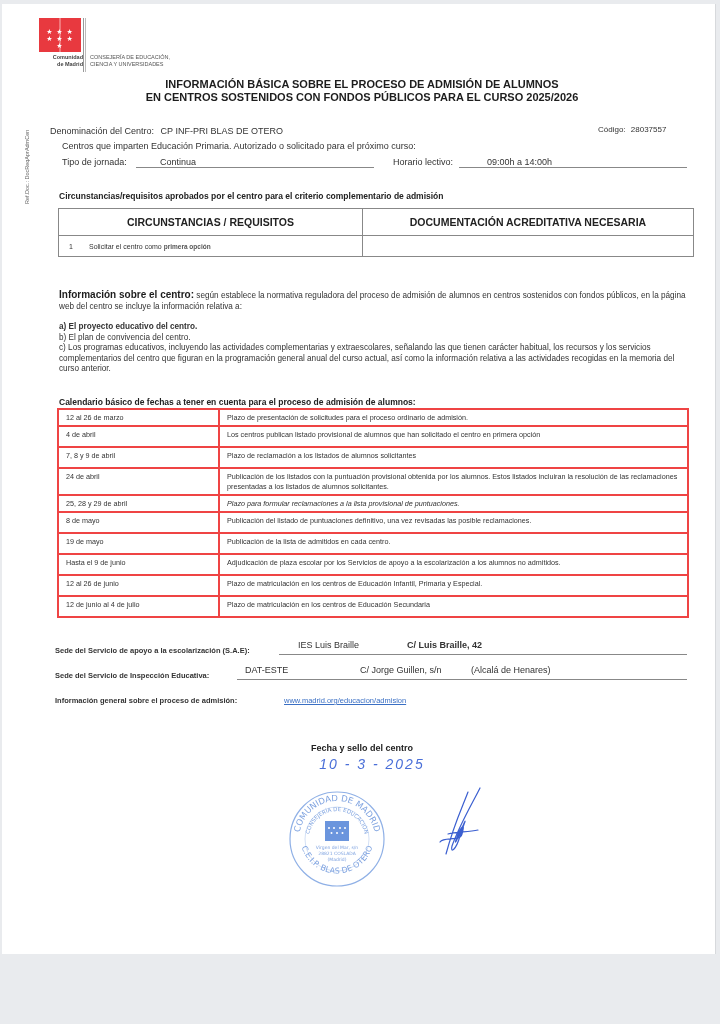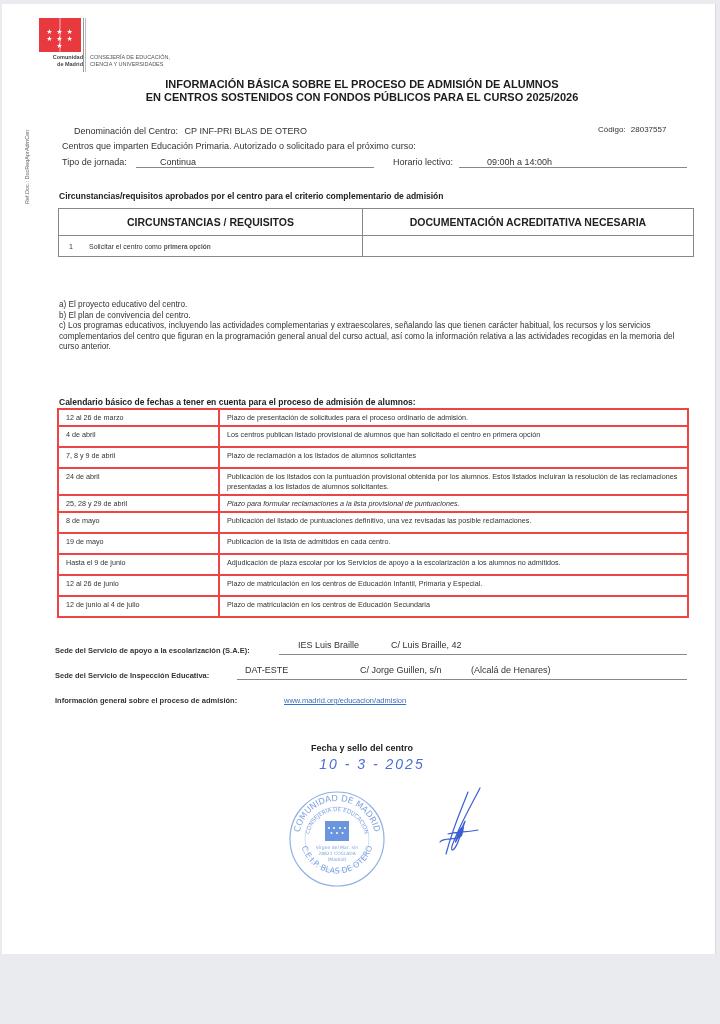--- a/index.html
+++ b/index.html
@@ -78,21 +78,21 @@
 
   <div class="abs title">
     <div>INFORMACIÓN BÁSICA SOBRE EL PROCESO DE ADMISIÓN DE ALUMNOS</div>
     <div>EN CENTROS SOSTENIDOS CON FONDOS PÚBLICOS PARA EL CURSO  2025/2026</div>
   </div>
 
   <div class="abs refdoc">
     <span>Ref.Doc.: DocReqAprAdmCen</span>
   </div>
 
-  <div class="abs f" style="left:72px; top:122px;">
+  <div class="abs f" style="left:48px; top:122px;">
     <span>Denominación del Centro:</span>
     <span style="margin-left:4px;">CP INF-PRI BLAS DE OTERO</span>
   </div>
   <div class="abs f" style="left:596px; top:121px; font-size:8px;">
     <span>Código:</span>
     <span style="margin-left:3px;">28037557</span>
   </div>
   <div class="abs f" style="left:60px; top:137px;">Centros que imparten Educación Primaria. Autorizado o solicitado para el próximo curso:</div>
 
   <div class="abs f" style="left:60px; top:153px;">Tipo de jornada:</div>
@@ -110,21 +110,22 @@
     <tr>
       <td>
         <span class="num">1</span><span>Solicitar el centro como </span><span class="smudge">primera opción</span>
       </td>
       <td></td>
     </tr>
   </tbody>
     </table>
 
   <div class="abs info">
-    <p style="margin-top:10px;">a) El proyecto educativo del centro.</p>
+    <p><b>Información sobre el centro:</b><span> según establece la normativa reguladora del proceso de admisión de alumnos en centros sostenidos con fondos públicos, en la página web del centro se incluye la información relativa a:</span></p>
+    <p style="margin-top:10px;font-weight:bold;">a) El proyecto educativo del centro.</p>
     <p>b) El plan de convivencia  del centro.</p>
     <p>c) Los programas educativos, incluyendo las actividades complementarias y extraescolares, señalando las que tienen carácter habitual, los recursos y los servicios complementarios del centro que figuran en la programación general anual del curso actual, así como la información relativa a las  actividades recogidas en la memoria del curso anterior.</p>
   </div>
 
   <div class="abs sec-title cal-title">Calendario básico de fechas a tener en cuenta para el proceso de admisión de alumnos:</div>
   <table class="abs cal-table">
     <tbody>
         <tr class="short">
           <td class="d">12 al 26 de marzo</td>
           <td>Plazo de presentación de solicitudes para el proceso ordinario de admisión.</td>
@@ -164,21 +165,21 @@
     <tr>
           <td class="d">12 de junio al 4 de julio</td>
           <td>Plazo de matriculación en los centros de Educación Secundaria</td>
         </tr>
   </tbody>
     </table>
 
   <div class="abs sae-label" style="left:53px; top:642px;">Sede del Servicio de apoyo a la escolarización (S.A.E):</div>
   <div class="abs uline" style="left:277px; top:638px; width:408px; height:13px;"></div>
   <div class="abs sae-val" style="left:296px; top:636px;">IES Luis Braille</div>
-  <div class="abs sae-val" style="left:389px; top:636px;">C/ Luis Braille, 42</div>
+  <div class="abs sae-val" style="left:405px; top:636px;font-weight:bold;">C/ Luis Braille, 42</div>
 
   <div class="abs sae-label" style="left:53px; top:667px;">Sede del Servicio de Inspección Educativa:</div>
   <div class="abs uline" style="left:235px; top:663px; width:450px; height:13px;"></div>
   <div class="abs sae-val" style="left:243px; top:661px;">DAT-ESTE</div>
   <div class="abs sae-val" style="left:358px; top:661px;">C/ Jorge Guillen, s/n</div>
   <div class="abs sae-val" style="left:469px; top:661px;">(Alcalá de Henares)</div>
 
   <div class="abs sae-label" style="left:53px; top:692px; font-weight:bold;">Información general sobre el proceso de admisión:</div>
   <a class="abs link" style="left:282px; top:692px;">www.madrid.org/educacion/admision</a>
 

